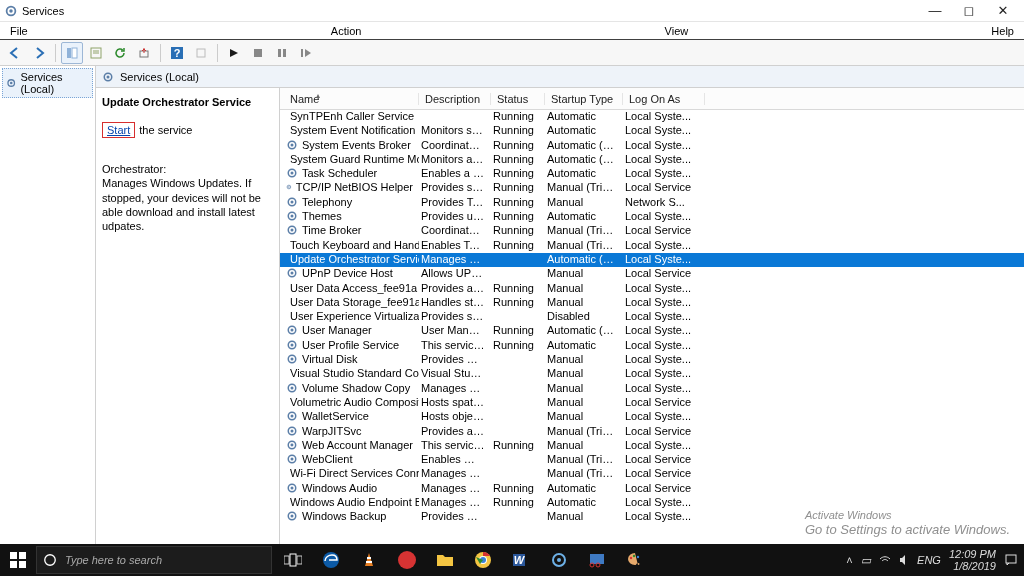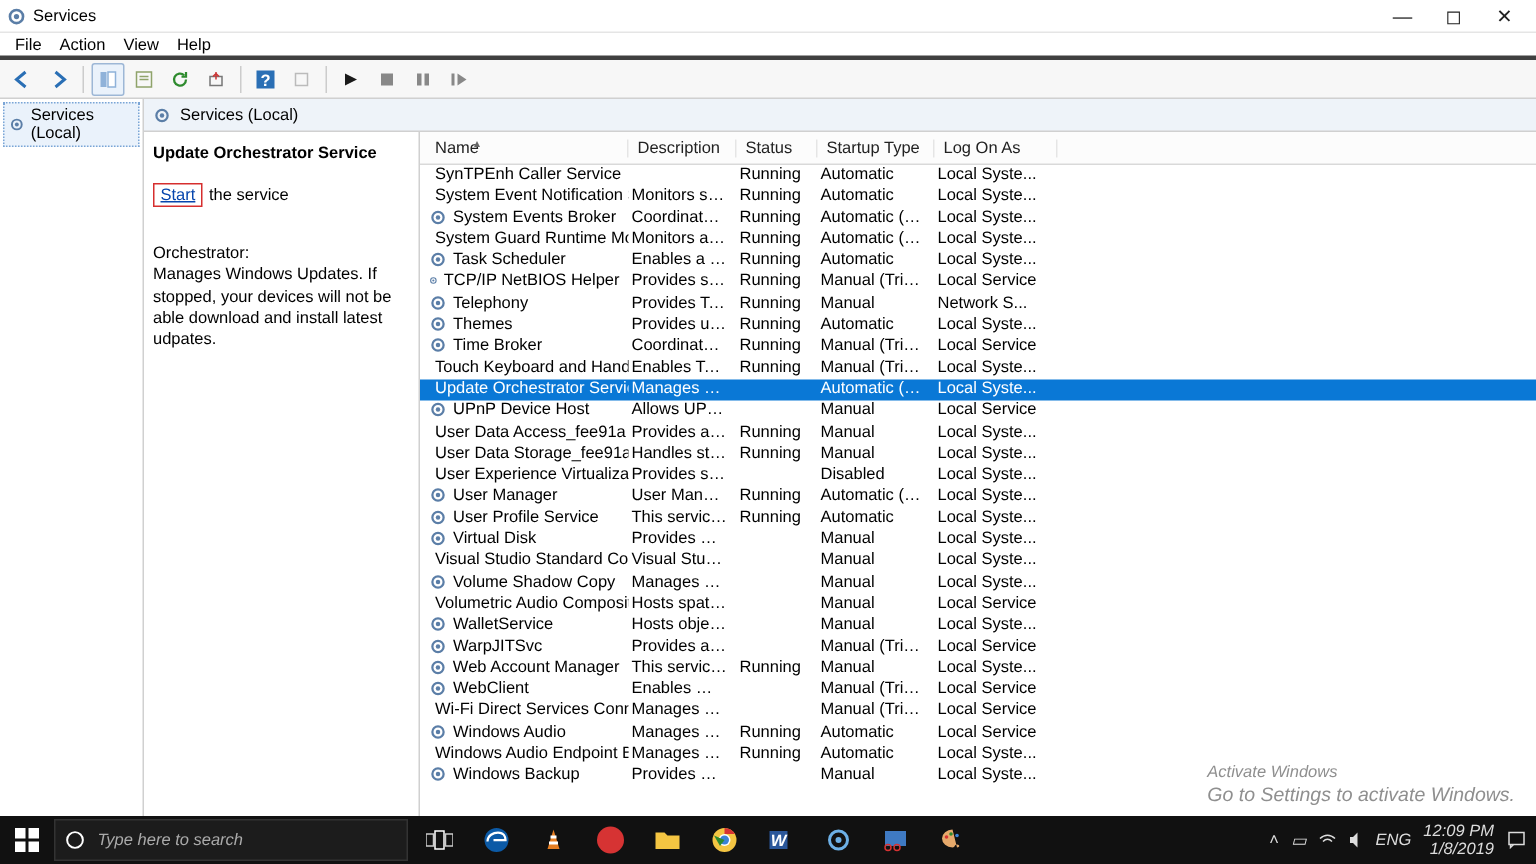--- a/index.html
+++ b/index.html
@@ -5,21 +5,21 @@
 * { margin: 0; padding: 0; box-sizing: border-box; font-family: 'Segoe UI', Tahoma, sans-serif; font-size: 11px; }
 html, body { width: 1024px; height: 576px; overflow: hidden; background: #fff; }
 
 
 .titlebar { height: 22px; display: flex; align-items: center; padding: 0 4px; border-bottom: 1px solid #e5e5e5; }
 .titlebar .icon { width: 14px; height: 14px; margin-right: 4px; }
 .titlebar .spacer { flex: 1; }
 .winbtn { width: 34px; height: 22px; display: inline-flex; align-items: center; justify-content: center; font-size: 13px; color: #222; }
 
 
-.menubar { height: 18px; display: flex; align-items: center; padding: 0 4px; border-bottom: 3px solid #404040; }
+.menubar { height: 18px; display: flex; align-items: center; padding: 0 4px; border-bottom: 1px solid #404040; justify-content: space-between; }
 .menubar span { padding: 2px 6px; }
 
 
 .toolbar { height: 26px; display: flex; align-items: center; padding: 2px 4px; border-bottom: 1px solid #d0d0d0; background: #f7f7f7; gap: 2px;}
 .tbtn { width: 22px; height: 22px; display: flex; align-items: center; justify-content: center; border: 1px solid transparent; border-radius: 2px;}
 .tbtn.box { border: 1px solid #9db7d6; background: #eaf2fb; }
 .tbtn svg { display: block; }
 .tsep { width: 1px; height: 18px; background: #ccc; margin: 0 3px; }
 
 

